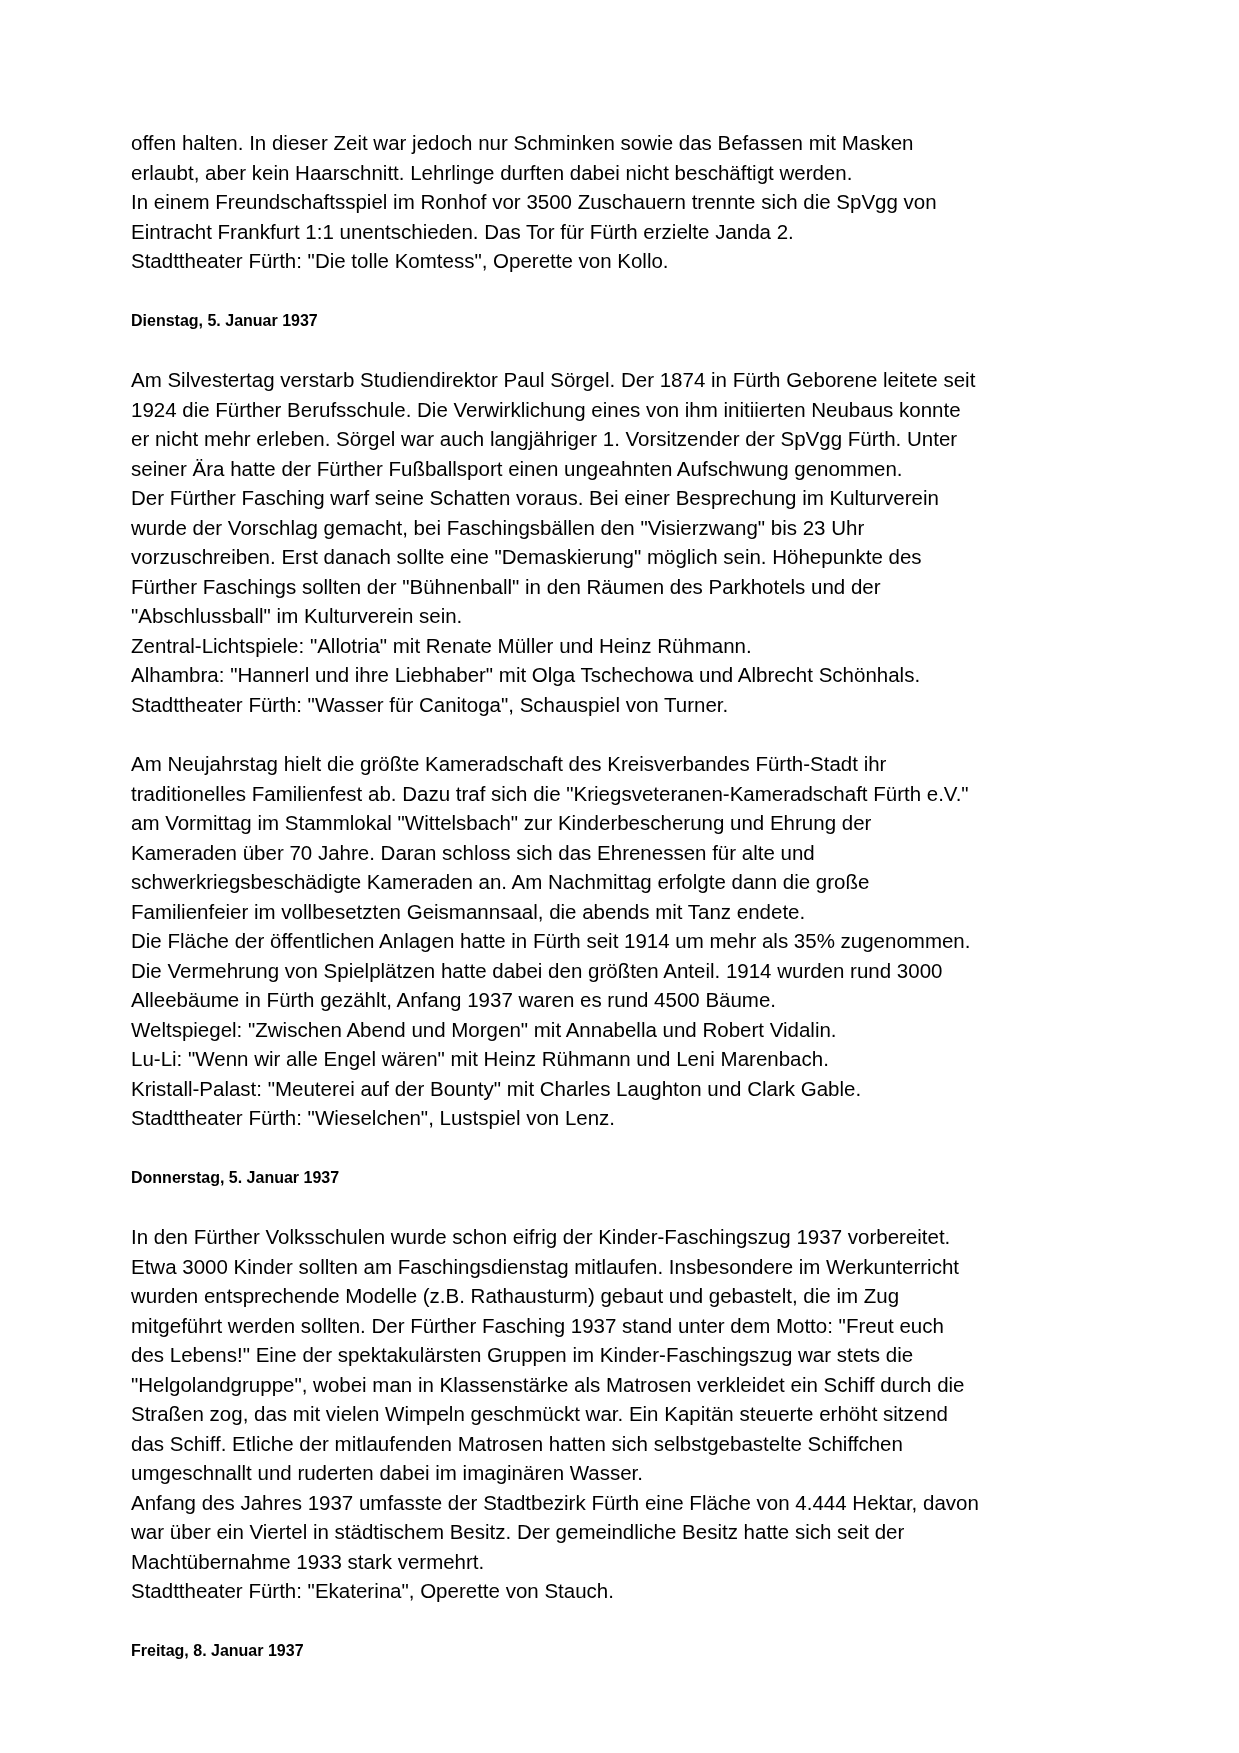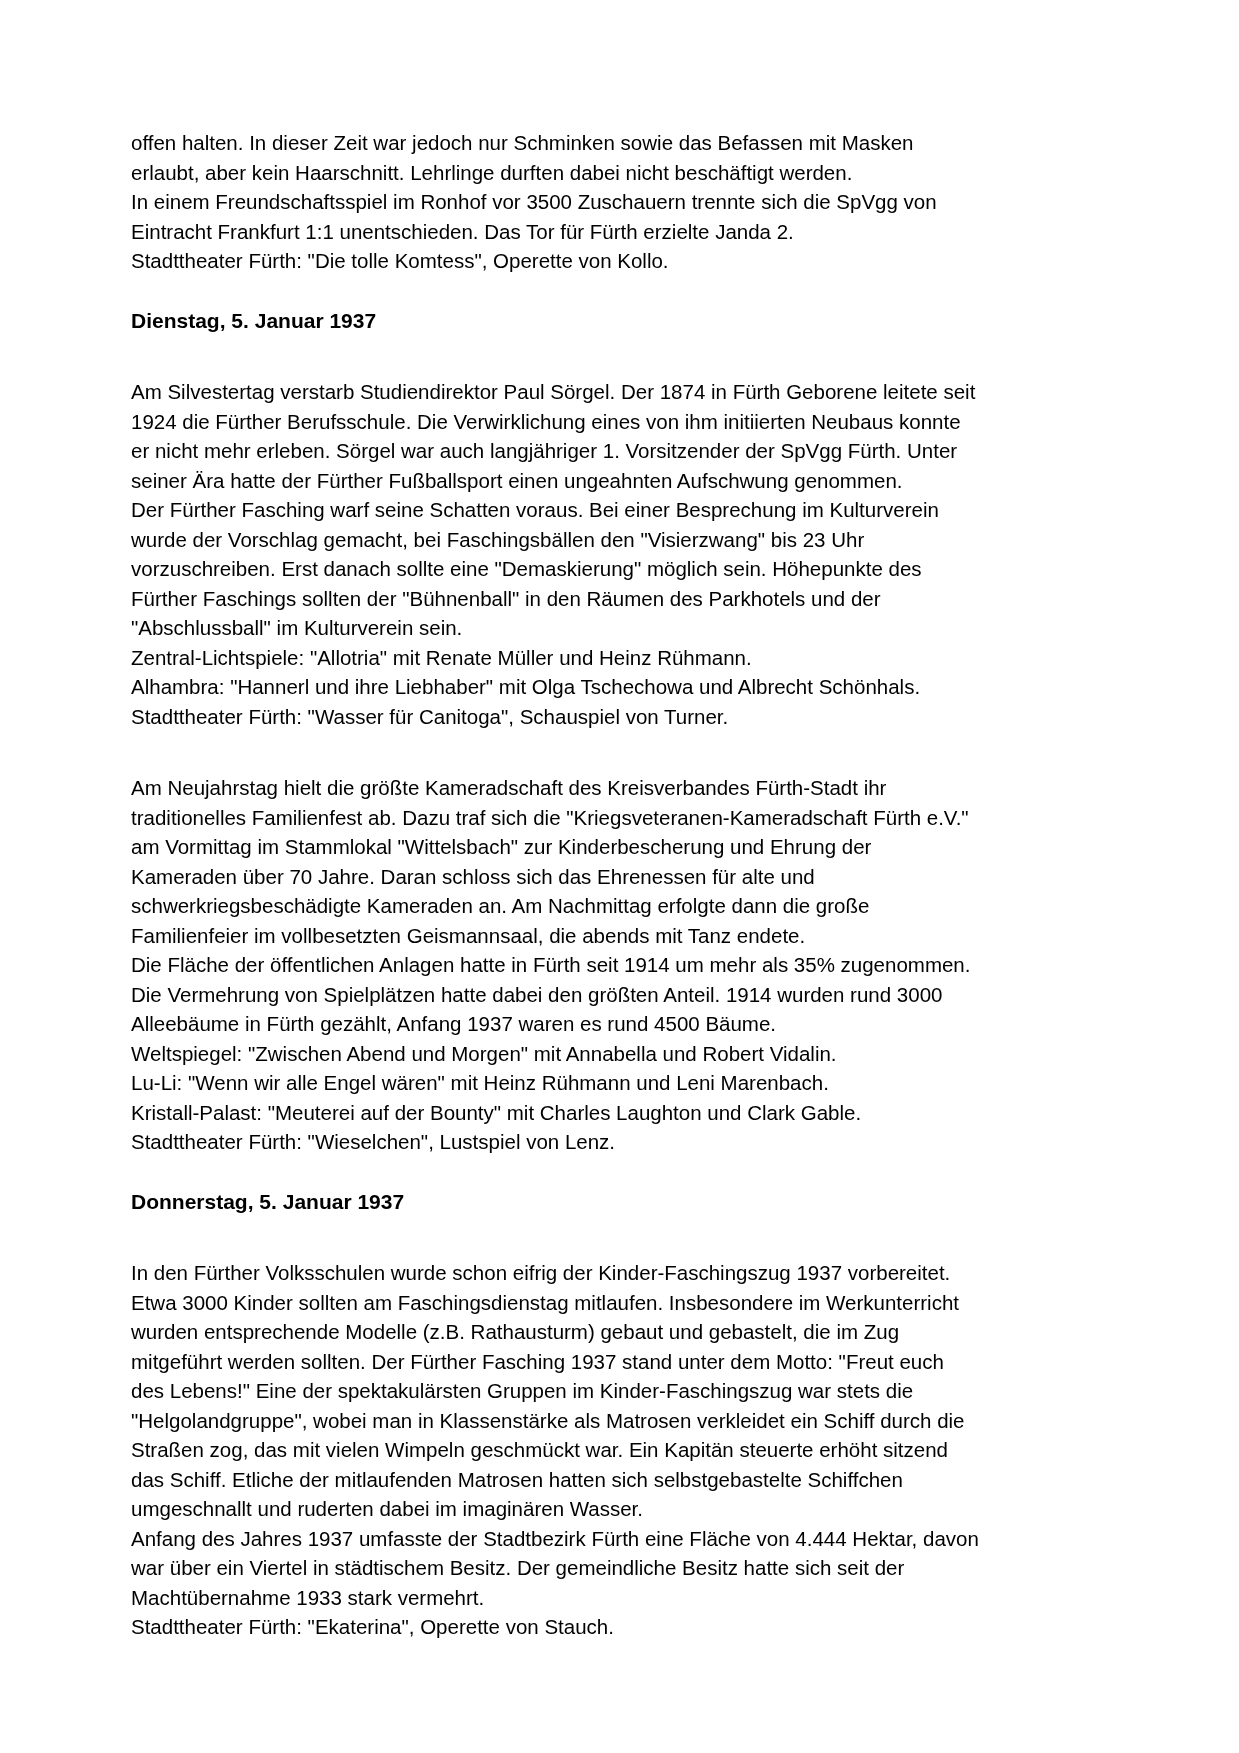--- a/index.html
+++ b/index.html
@@ -24,30 +24,30 @@
     width: 850px;
   }
   .para {
     font-size: 20.5px;
     line-height: 29.5px;
     margin: 0;
     text-align: left;
     white-space: pre-wrap;
   }
   .heading {
-    font-size: 21px;
+    font-size: 16px;
     line-height: 29.5px;
     font-weight: bold;
     margin: 0;
   }
   .gap-before-heading {
     margin-top: 30px;
   }
   .gap-after-heading {
-    margin-top: 42px;
+    margin-top: 30px;
   }
 </style>
 </head>
 <body>
 
 <div class="page">
   <div class="content">
 
     <p class="para">offen halten. In dieser Zeit war jedoch nur Schminken sowie das Befassen mit Masken erlaubt, aber kein Haarschnitt. Lehrlinge durften dabei nicht beschäftigt werden.
 In einem Freundschaftsspiel im Ronhof vor 3500 Zuschauern trennte sich die SpVgg von Eintracht Frankfurt 1:1 unentschieden. Das Tor für Fürth erzielte Janda 2.
@@ -68,15 +68,16 @@
 Lu-Li: "Wenn wir alle Engel wären" mit Heinz Rühmann und Leni Marenbach.
 Kristall-Palast: "Meuterei auf der Bounty" mit Charles Laughton und Clark Gable.
 Stadttheater Fürth: "Wieselchen", Lustspiel von Lenz.</p>
 
     <h2 class="heading gap-before-heading">Donnerstag, 5. Januar 1937</h2>
 
     <p class="para gap-after-heading">In den Fürther Volksschulen wurde schon eifrig der Kinder-Faschingszug 1937 vorbereitet. Etwa 3000 Kinder sollten am Faschingsdienstag mitlaufen. Insbesondere im Werkunterricht wurden entsprechende Modelle (z.B. Rathausturm) gebaut und gebastelt, die im Zug mitgeführt werden sollten. Der Fürther Fasching 1937 stand unter dem Motto: "Freut euch des Lebens!" Eine der spektakulärsten Gruppen im Kinder-Faschingszug war stets die "Helgolandgruppe", wobei man in Klassenstärke als Matrosen verkleidet ein Schiff durch die Straßen zog, das mit vielen Wimpeln geschmückt war. Ein Kapitän steuerte erhöht sitzend das Schiff. Etliche der mitlaufenden Matrosen hatten sich selbstgebastelte Schiffchen umgeschnallt und ruderten dabei im imaginären Wasser.
 Anfang des Jahres 1937 umfasste der Stadtbezirk Fürth eine Fläche von 4.444 Hektar, davon war über ein Viertel in städtischem Besitz. Der gemeindliche Besitz hatte sich seit der Machtübernahme 1933 stark vermehrt.
 Stadttheater Fürth: "Ekaterina", Operette von Stauch.</p>
 
+    <h2 class="heading gap-before-heading">Freitag, 8. Januar 1937</h2>
 
   </div>
 </div>
 
 </body></html>

